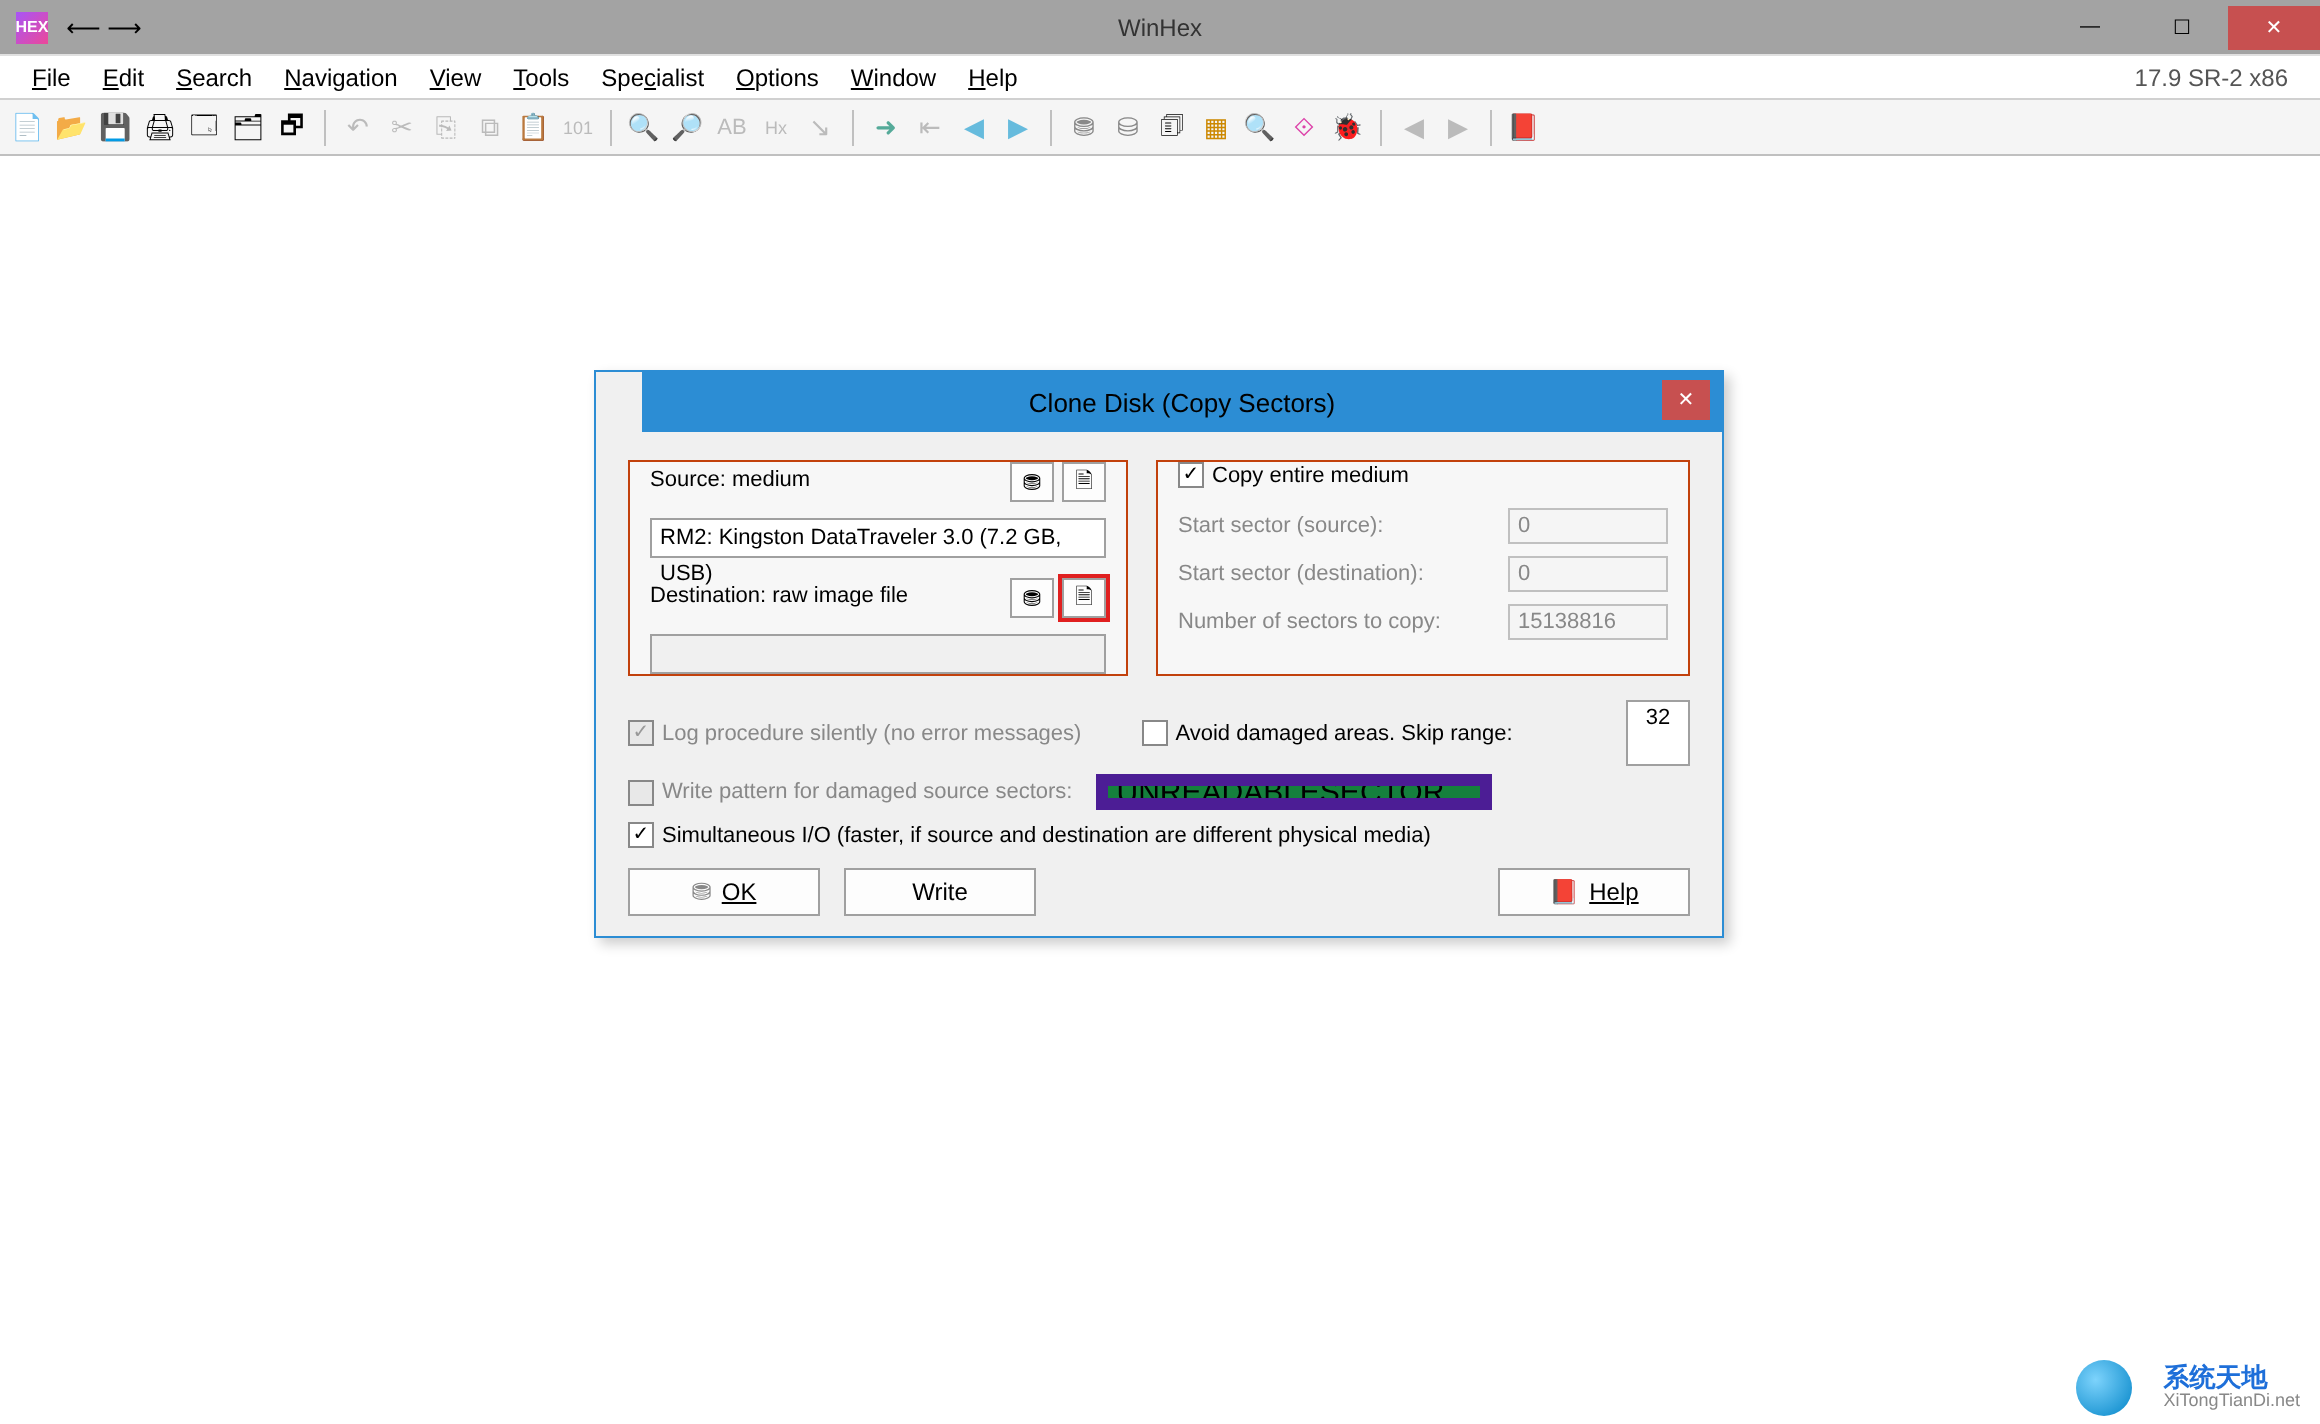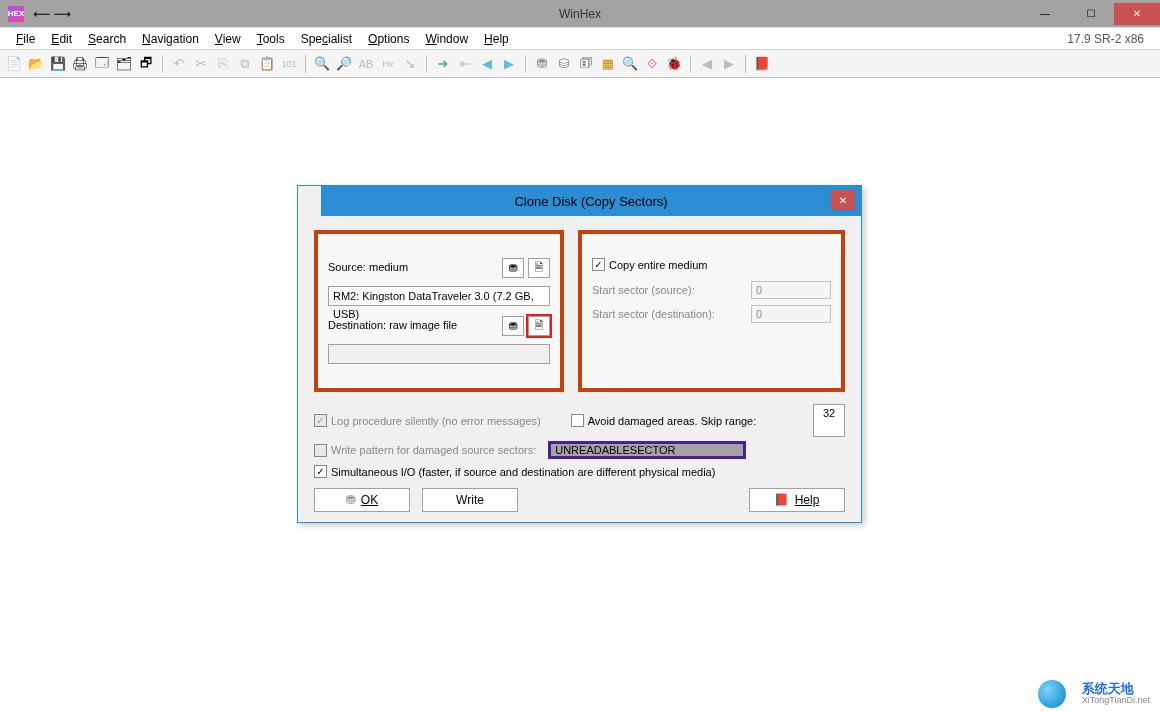--- a/index.html
+++ b/index.html
@@ -28,21 +28,21 @@
 
 .content { height: calc(712px - 28px - 22px - 28px); background: #fff; position: relative; }
 
 
 .dialog { position: absolute; left: 297px; top: 107px; width: 565px; background: #f0f0f0; border: 1px solid #2c8dd4; box-shadow: 3px 3px 6px rgba(0,0,0,0.2); }
 .dlg-titlebar { height: 30px; background: #2c8dd4; display: flex; align-items: center; justify-content: center; position: relative; margin-left: 23px; }
 .dlg-title { font-size: 13px; color: #000; }
 .dlg-close { position: absolute; right: 6px; top: 4px; width: 24px; height: 20px; background: #c75050; color: #fff; display: flex; align-items: center; justify-content: center; font-size: 10px; cursor: pointer; font-family: Arial; }
 .dlg-body { padding: 14px 16px 10px 16px; }
 .top-row { display: flex; gap: 14px; margin-bottom: 12px; }
-.panel { border: 4px solid #c2410c; background: #f7f7f7; padding: 24px 10px; }
+.panel { border: 1px solid #c2410c; background: #f7f7f7; padding: 0 10px; }
 .panel.left { width: 250px; }
 .panel.right { flex: 1; }
 .field-label { font-size: 11px; color: #000; display: block; margin-bottom: 3px; }
 .field-row { display: flex; align-items: center; gap: 4px; margin-bottom: 8px; }
 .icon-btn { width: 22px; height: 20px; background: #fdfdfd; border: 1px solid #a0a0a0; display: flex; align-items: center; justify-content: center; font-size: 11px; cursor: pointer; }
 .icon-btn.highlight { outline: 2px solid #e02020; }
 .text-field { flex: 1; height: 20px; border: 1px solid #a0a0a0; background: #fff; font-size: 11px; padding: 0 4px; line-height: 18px; }
 .text-field.ro { background: #f0f0f0; }
 .label-spacer { flex: 1; }
 
@@ -55,21 +55,21 @@
 .right-row { display: flex; align-items: center; font-size: 11px; margin-bottom: 6px; }
 .right-row .lbl { flex: 1; color: #888; }
 .right-row .val { width: 80px; height: 18px; border: 1px solid #c0c0c0; background: #f5f5f5; color: #888; padding: 0 4px; line-height: 16px; font-size: 11px; }
 
 .mid-row { display: flex; align-items: center; gap: 30px; margin-bottom: 4px; }
 .mid-left { display: flex; align-items: center; gap: 4px; font-size: 11px; }
 .mid-right { display: flex; align-items: center; gap: 4px; font-size: 11px; flex: 1; }
 .small-num { width: 32px; height: 33px; border: 1px solid #a0a0a0; background: #fff; text-align: center; font-size: 11px; line-height: 16px; margin-left: auto; }
 
 .pattern-row { display: flex; align-items: center; gap: 12px; margin: 2px 0 6px 0; font-size: 11px; }
-.pattern-input { width: 198px; height: 18px; border: 3px solid #4c1d95; background: #a3a3a3; font-size: 11px; padding: 0 4px; line-height: 16px; }
+.pattern-input { width: 198px; height: 18px; border: 6px solid #4c1d95; background: #15803d; font-size: 15px; padding: 0 4px; line-height: 16px; }
 
 .btn-row { display: flex; gap: 12px; margin-top: 10px; }
 .dlg-btn { width: 96px; height: 24px; background: #fdfdfd; border: 1px solid #a0a0a0; font-size: 12px; display: flex; align-items: center; justify-content: center; cursor: pointer; gap: 5px; }
 .dlg-btn .u { text-decoration: underline; }
 .spacer { flex: 1; }
 
 
 .watermark { position: absolute; right: 10px; bottom: 4px; display: flex; align-items: center; gap: 16px; font-size: 11px; }
 .wm-globe { width: 28px; height: 28px; border-radius: 50%; background: radial-gradient(circle at 35% 35%, #7dd3fc, #0284c7); }
 .wm-text { line-height: 1.1; }
@@ -187,20 +187,24 @@
           </div>
           <div style="height:4px"></div>
           <div class="right-row">
             <span class="lbl">Start sector (source):</span>
             <span class="val">0</span>
           </div>
           <div class="right-row">
             <span class="lbl">Start sector (destination):</span>
             <span class="val">0</span>
           </div>
+          <div class="right-row">
+            <span class="lbl">Number of sectors to copy:</span>
+            <span class="val">15138816</span>
+          </div>
         </div>
       </div>
 
       <div class="mid-row">
         <div class="mid-left">
           <span class="chk disabled">✓</span>
           <span class="chk-label disabled">Log procedure silently (no error messages)</span>
         </div>
         <div class="mid-right">
           <span class="chk"></span>

